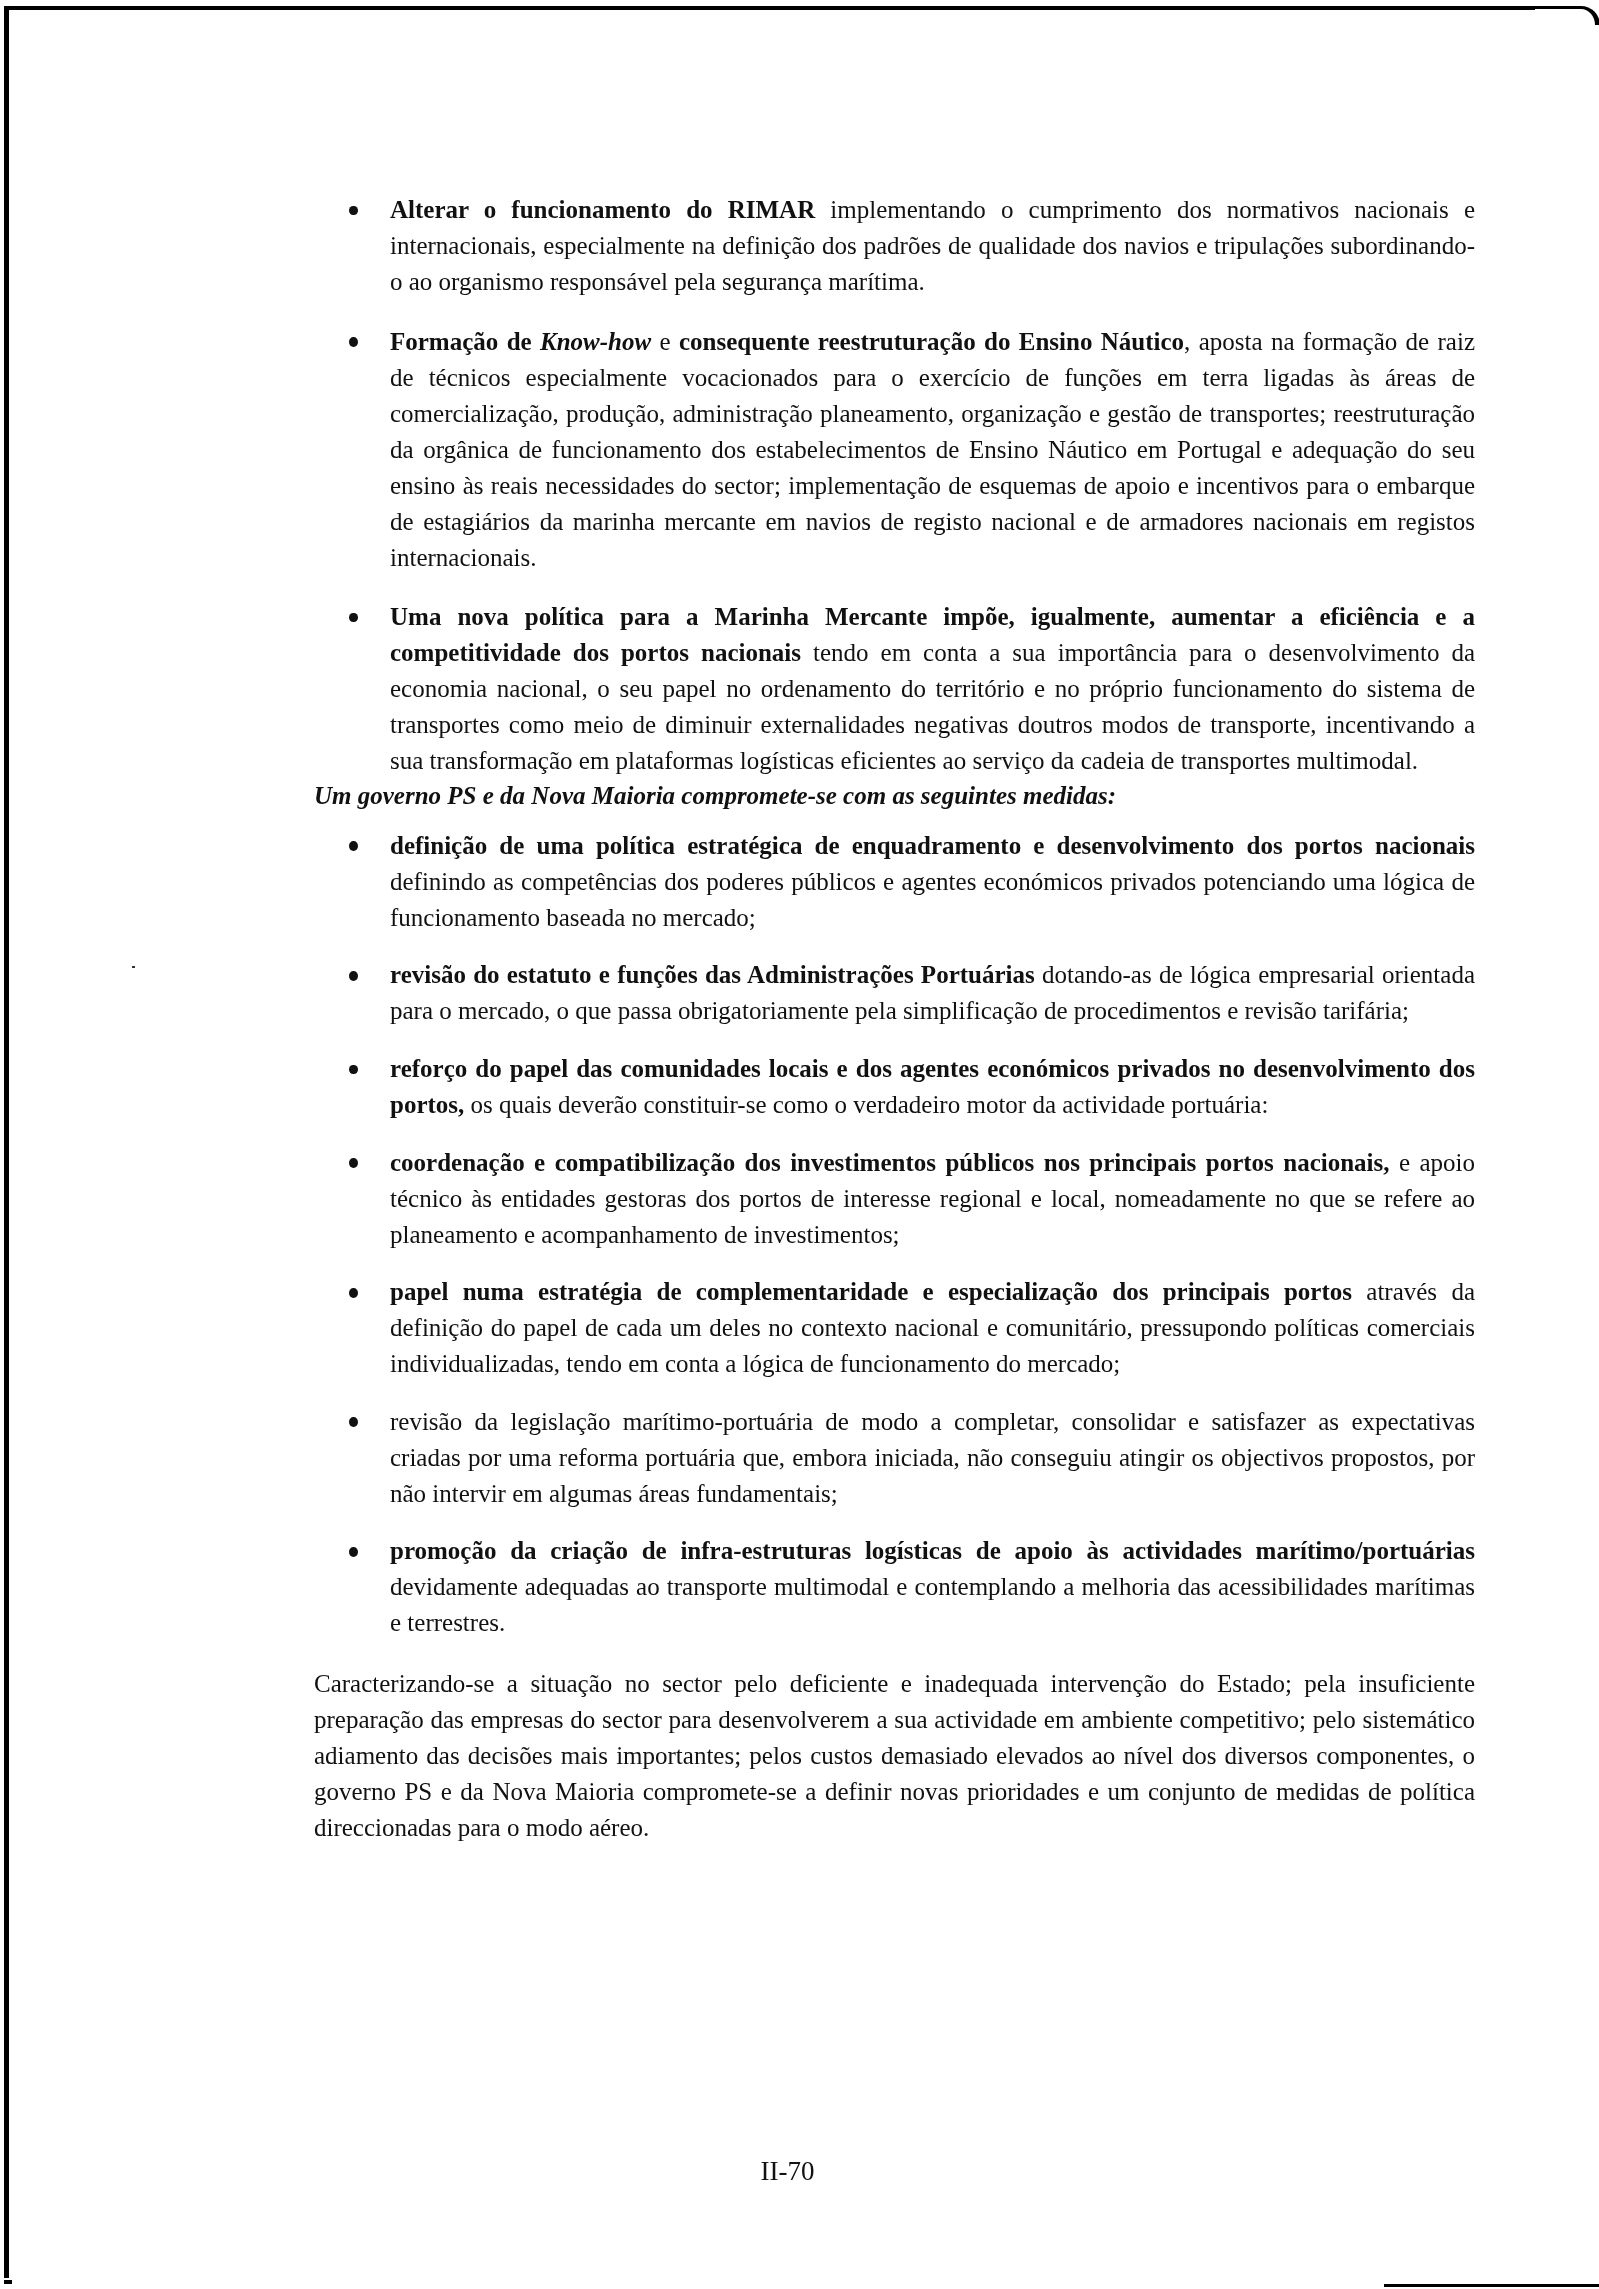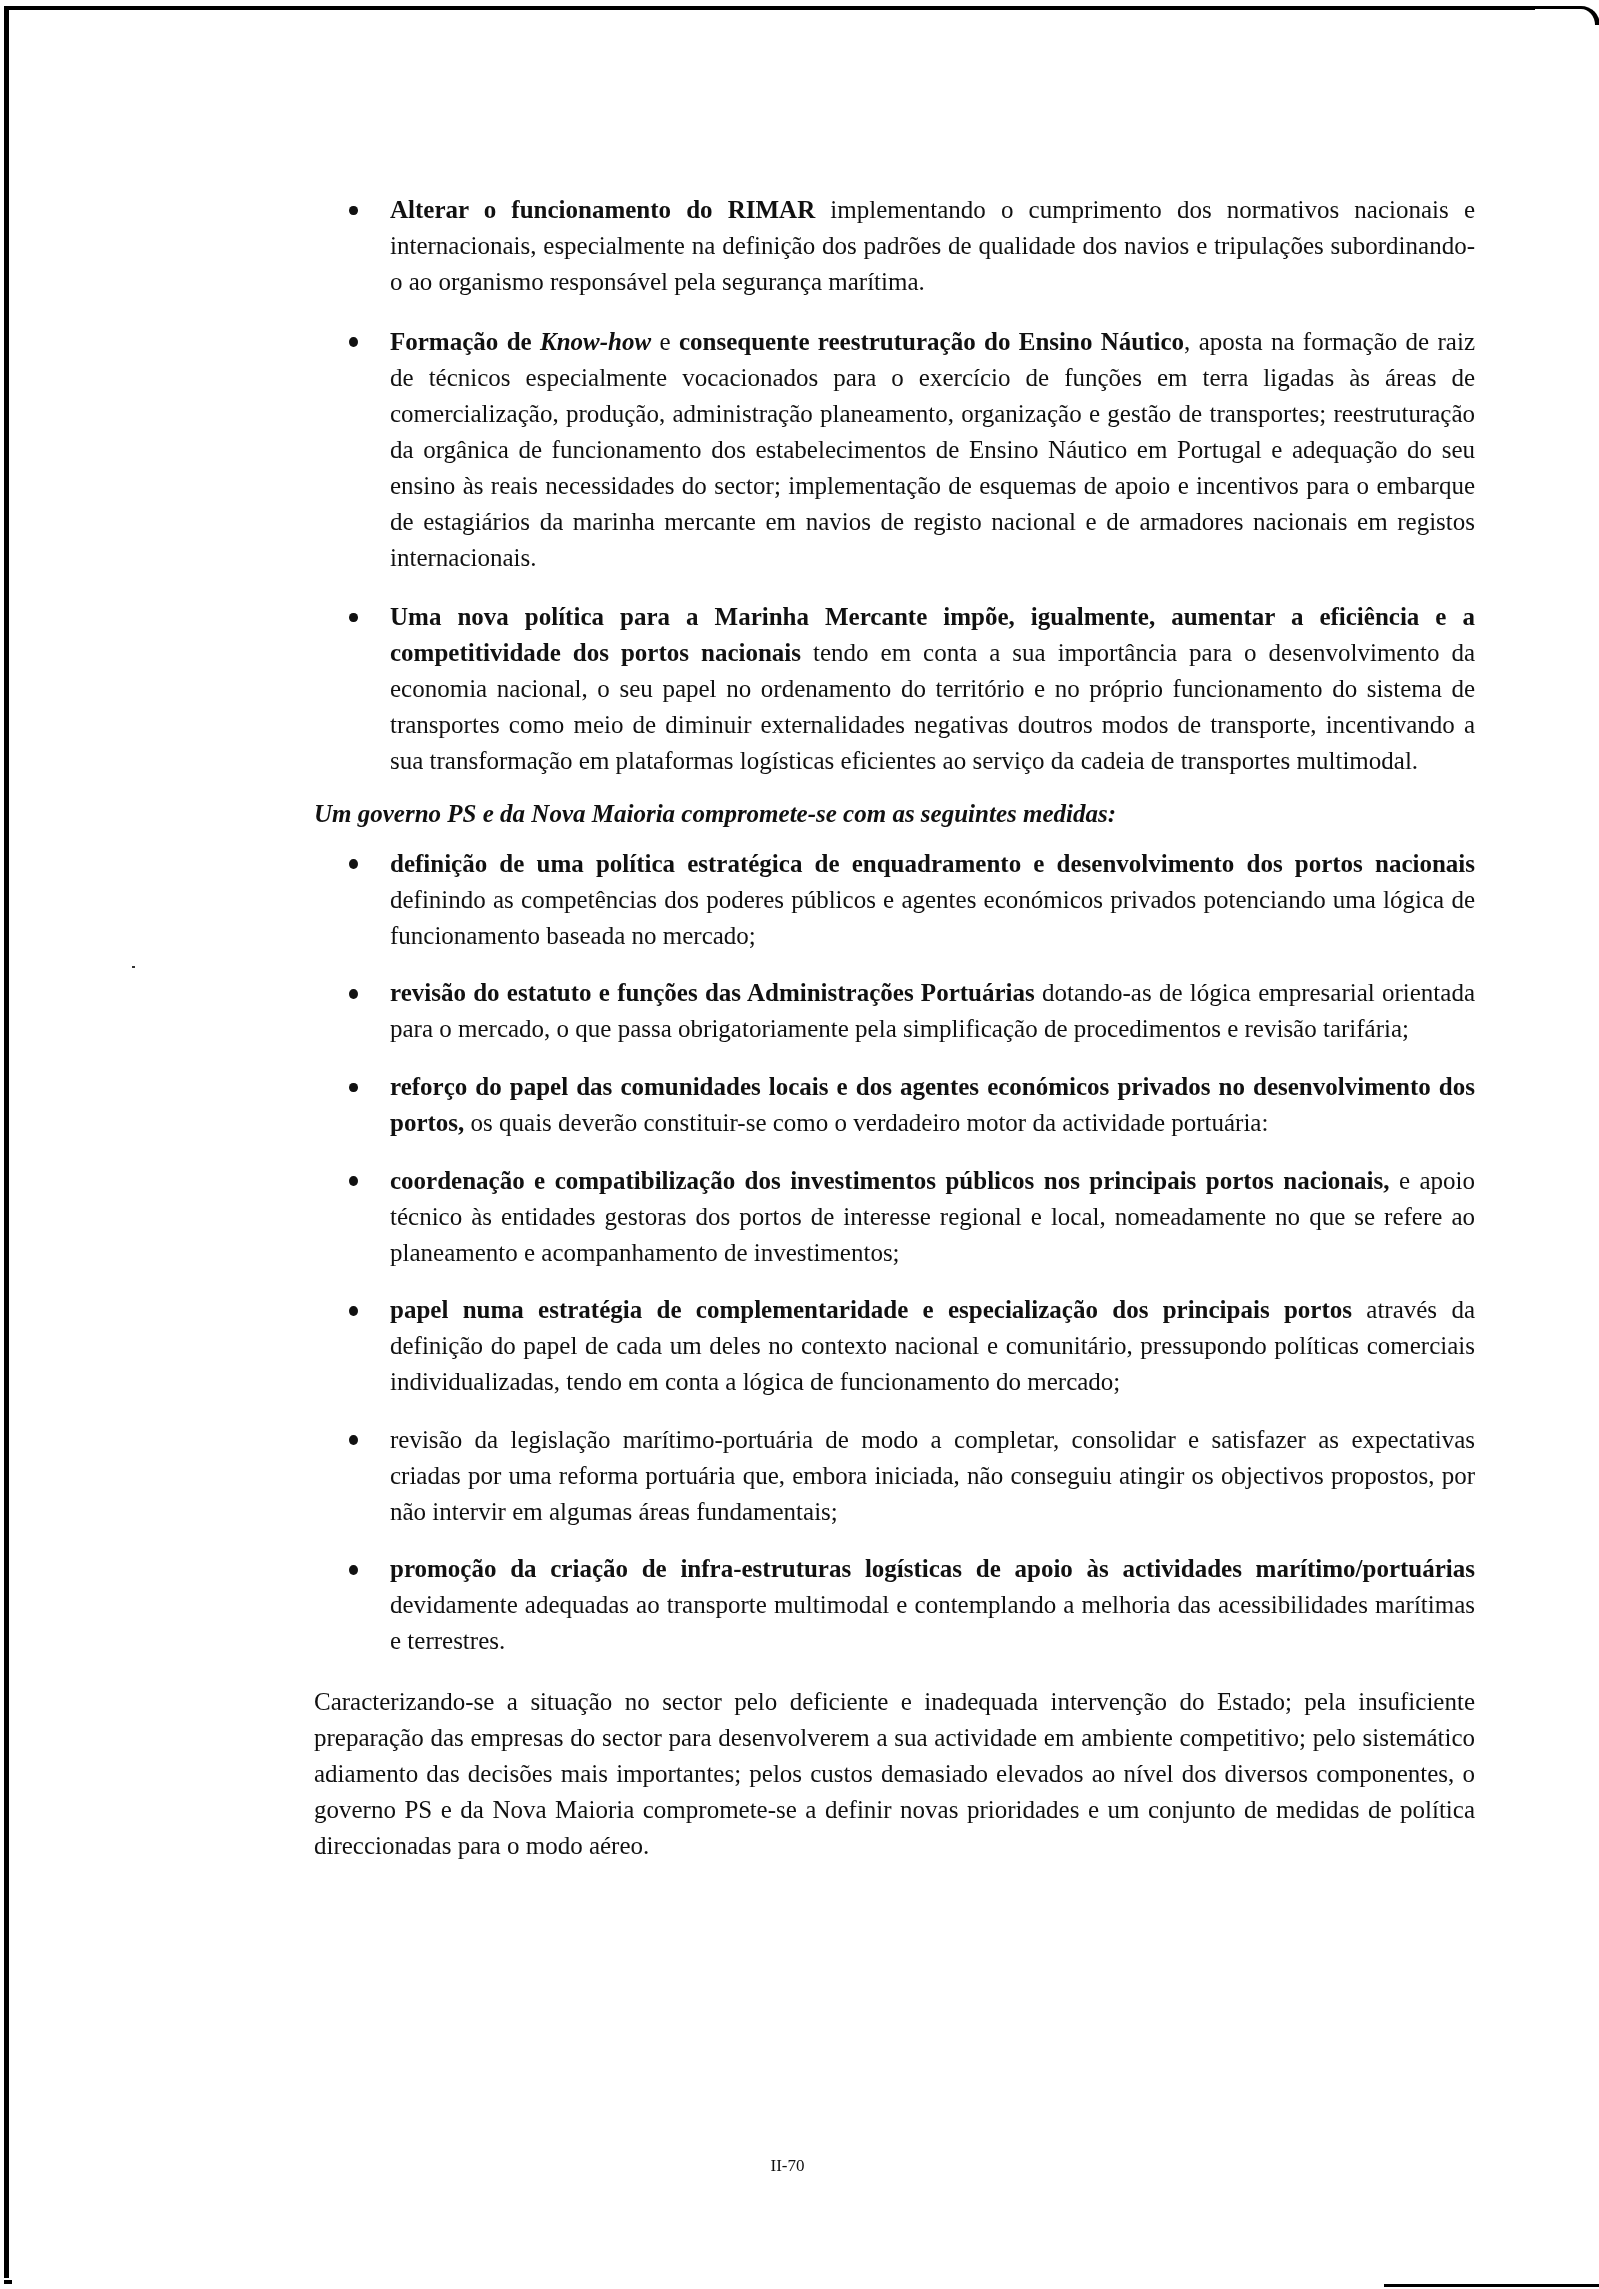--- a/index.html
+++ b/index.html
@@ -15,21 +15,21 @@
 
   .content { position: absolute; left: 314px; top: 184px; width: 1161px; font-size: 25px; line-height: 36px; }
   .bullets { list-style: none; margin: 0; padding: 0; }
   .bullets li { position: relative; padding-left: 76px; text-align: justify; margin-bottom: 21.6px; }
   .bullets li .dot { position: absolute; left: 35px; top: 13.7px; width: 8.8px; height: 9.8px; border-radius: 50%; background: #111; }
   .bullets li b { font-weight: bold; }
   .bullets li i { font-style: italic; font-weight: bold; }
   .intro { margin: -5.9px 0 13.7px 0; font-weight: bold; font-style: italic; }
   .section-heading { font-weight: bold; margin: 7.8px 0 17.6px 0; }
   .para { text-align: justify; }
-  .page-number { position: absolute; left: 0; width: 1575px; top: 2156px; text-align: center; font-size: 17px; }
+  .page-number { position: absolute; left: 0; width: 1575px; top: 2156px; text-align: center; font-size: 27px; }
 
   .b1 { margin-bottom: 23.5px !important; margin-top: 8px; }
 </style>
 </head>
 <body>
 
 <div class="edge-top"></div>
 <div class="edge-corner"></div>
 <div class="edge-left"></div>
 <div class="edge-left-foot"></div>
@@ -40,21 +40,21 @@
 
   <ul class="bullets">
     <li class="b1">
       <span class="dot"></span>
       <b>Alterar o funcionamento do RIMAR</b><span> implementando o cumprimento dos normativos nacionais e internacionais, especialmente na definição dos padrões de qualidade dos navios e tripulações subordinando-o ao organismo responsável pela segurança marítima.</span>
     </li>
     <li class="b1">
       <span class="dot"></span>
       <b>Formação de </b><i>Know-how</i><span> e </span><b>consequente reestruturação do Ensino Náutico</b><span>, aposta na formação de raiz de técnicos especialmente vocacionados para o exercício de funções em terra ligadas às áreas de comercialização, produção, administração planeamento, organização e gestão de transportes; reestruturação da orgânica de funcionamento dos estabelecimentos de Ensino Náutico em Portugal e adequação do seu ensino às reais necessidades do sector; implementação de esquemas de apoio e incentivos para o embarque de estagiários da marinha mercante em navios de registo nacional e de armadores nacionais em registos internacionais.</span>
     </li>
-    <li style="margin-bottom:23px;">
+    <li style="margin-bottom:5px;">
       <span class="dot"></span>
       <b>Uma nova política para a Marinha Mercante impõe, igualmente, aumentar a eficiência e a competitividade dos portos nacionais</b><span> tendo em conta a sua importância para o desenvolvimento da economia nacional, o seu papel no ordenamento do território e no próprio funcionamento do sistema de transportes como meio de diminuir externalidades negativas doutros modos de transporte, incentivando a sua transformação em plataformas logísticas eficientes ao serviço da cadeia de transportes multimodal.</span>
     </li>
   </ul>
 
   <p class="intro">Um governo PS e da Nova Maioria compromete-se com as seguintes medidas:</p>
 
   <ul class="bullets">
     <li>
       <span class="dot"></span>

